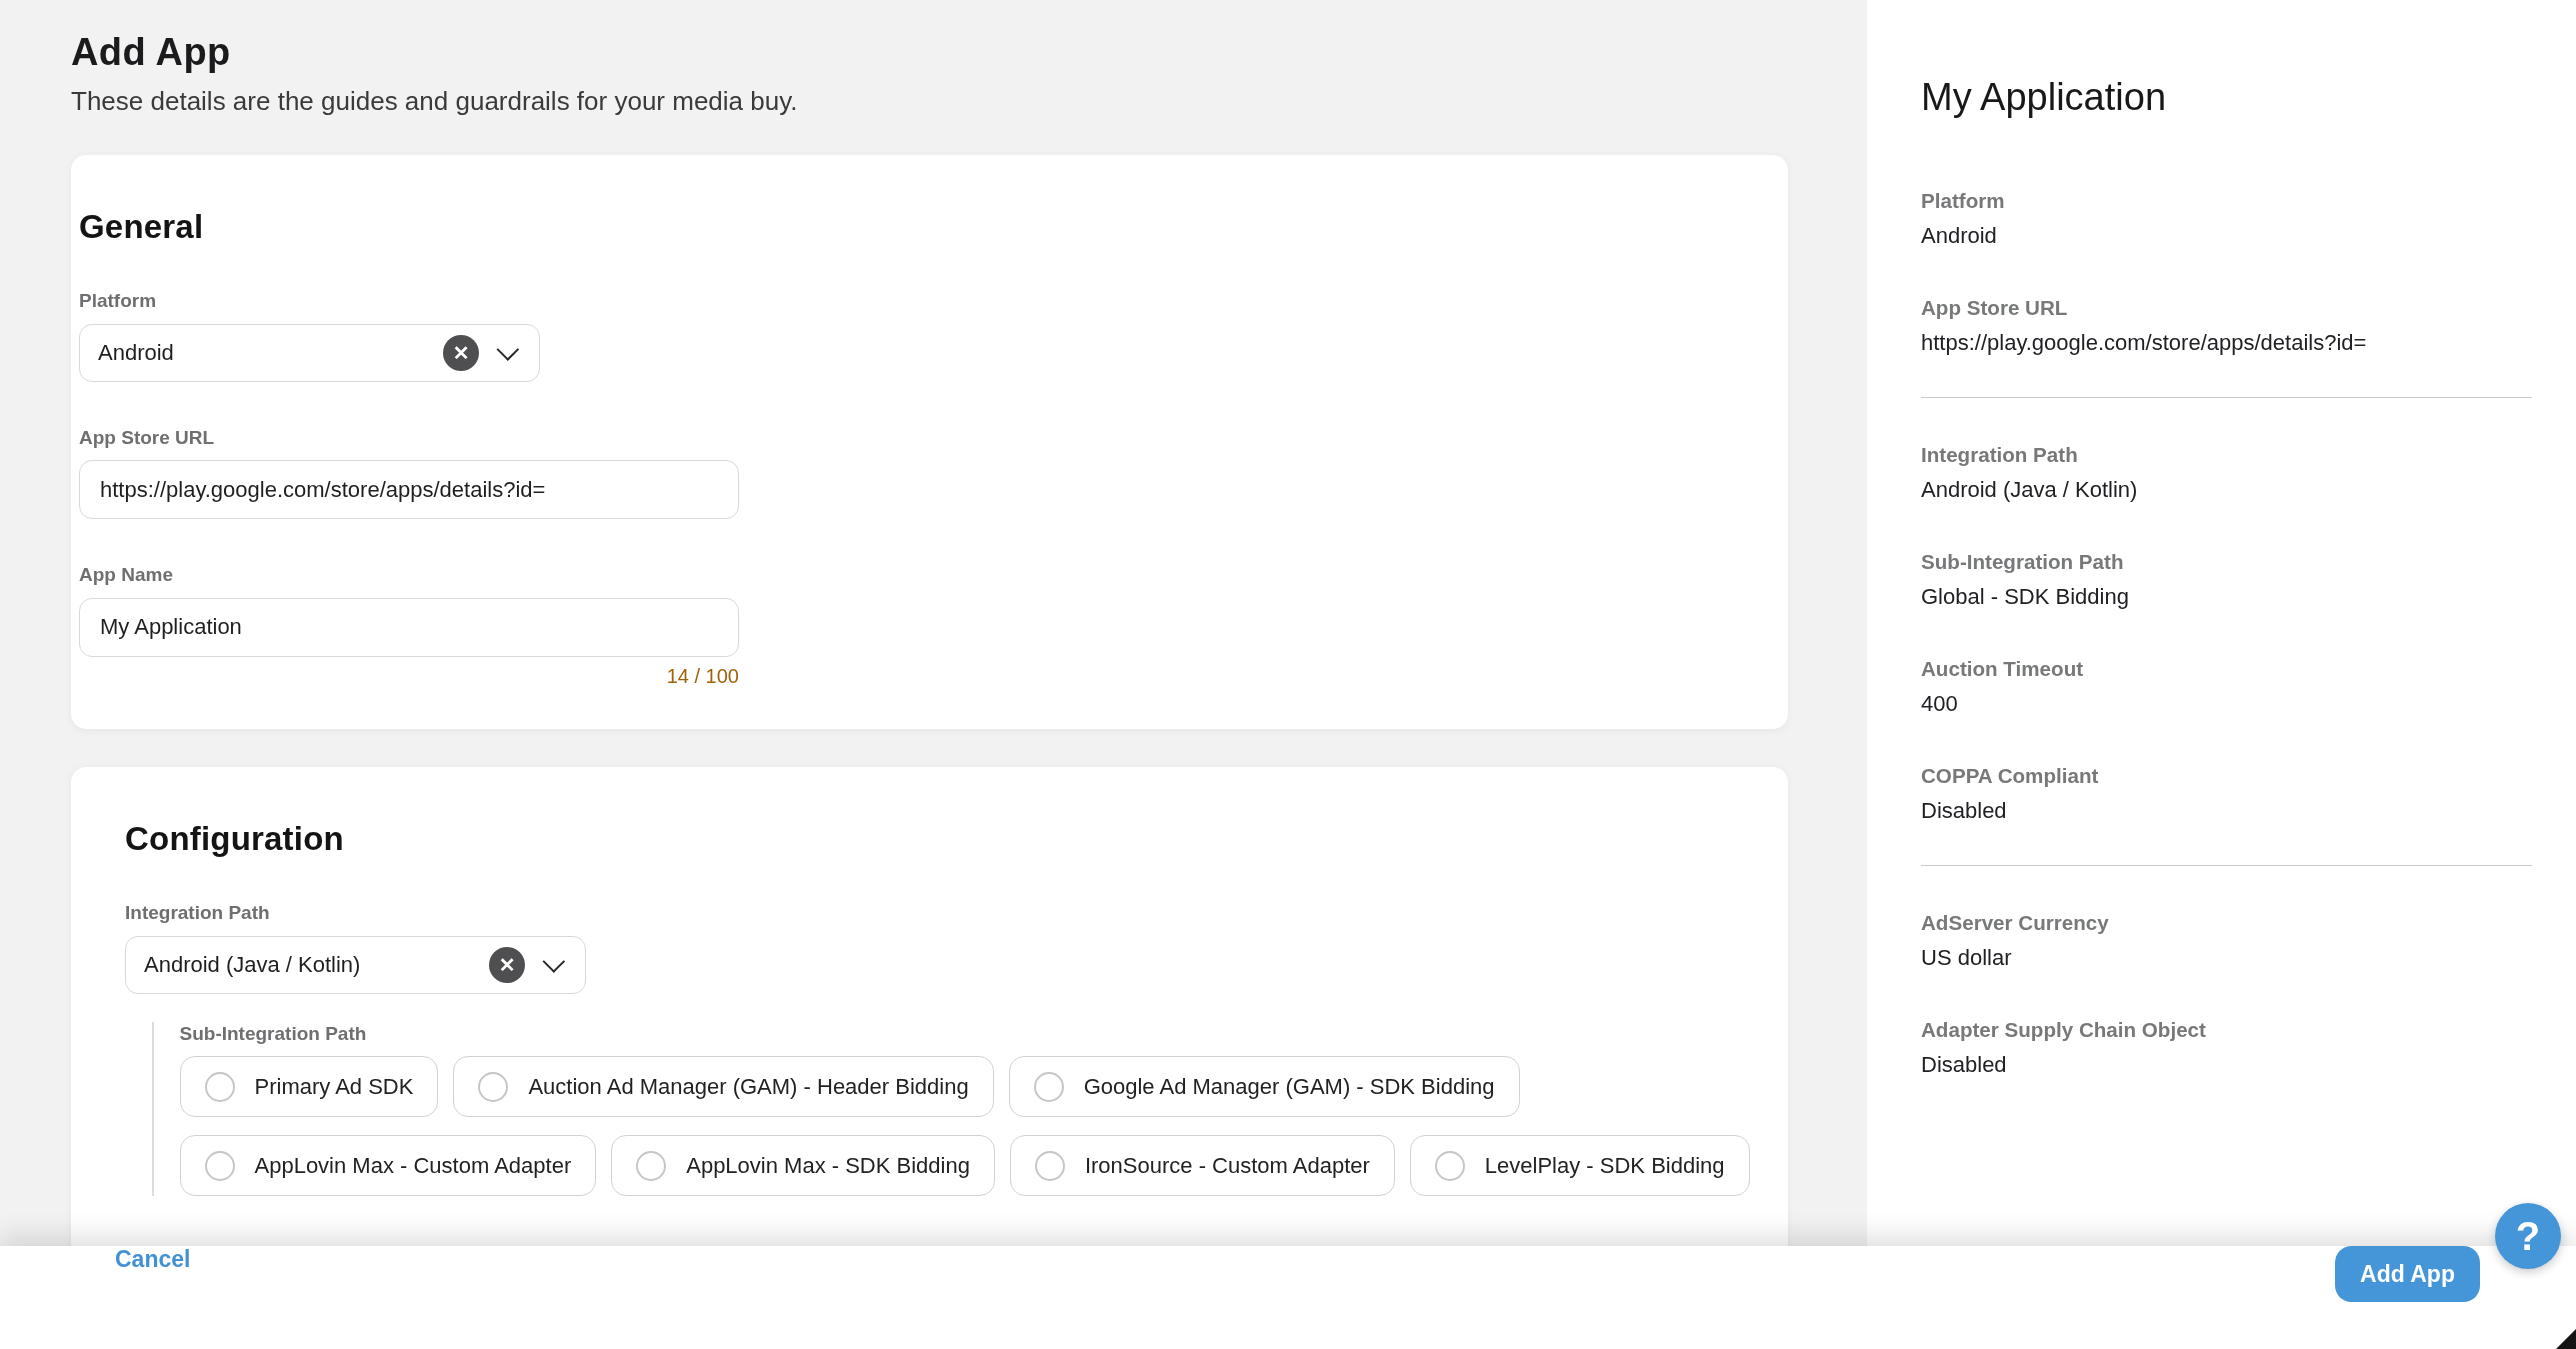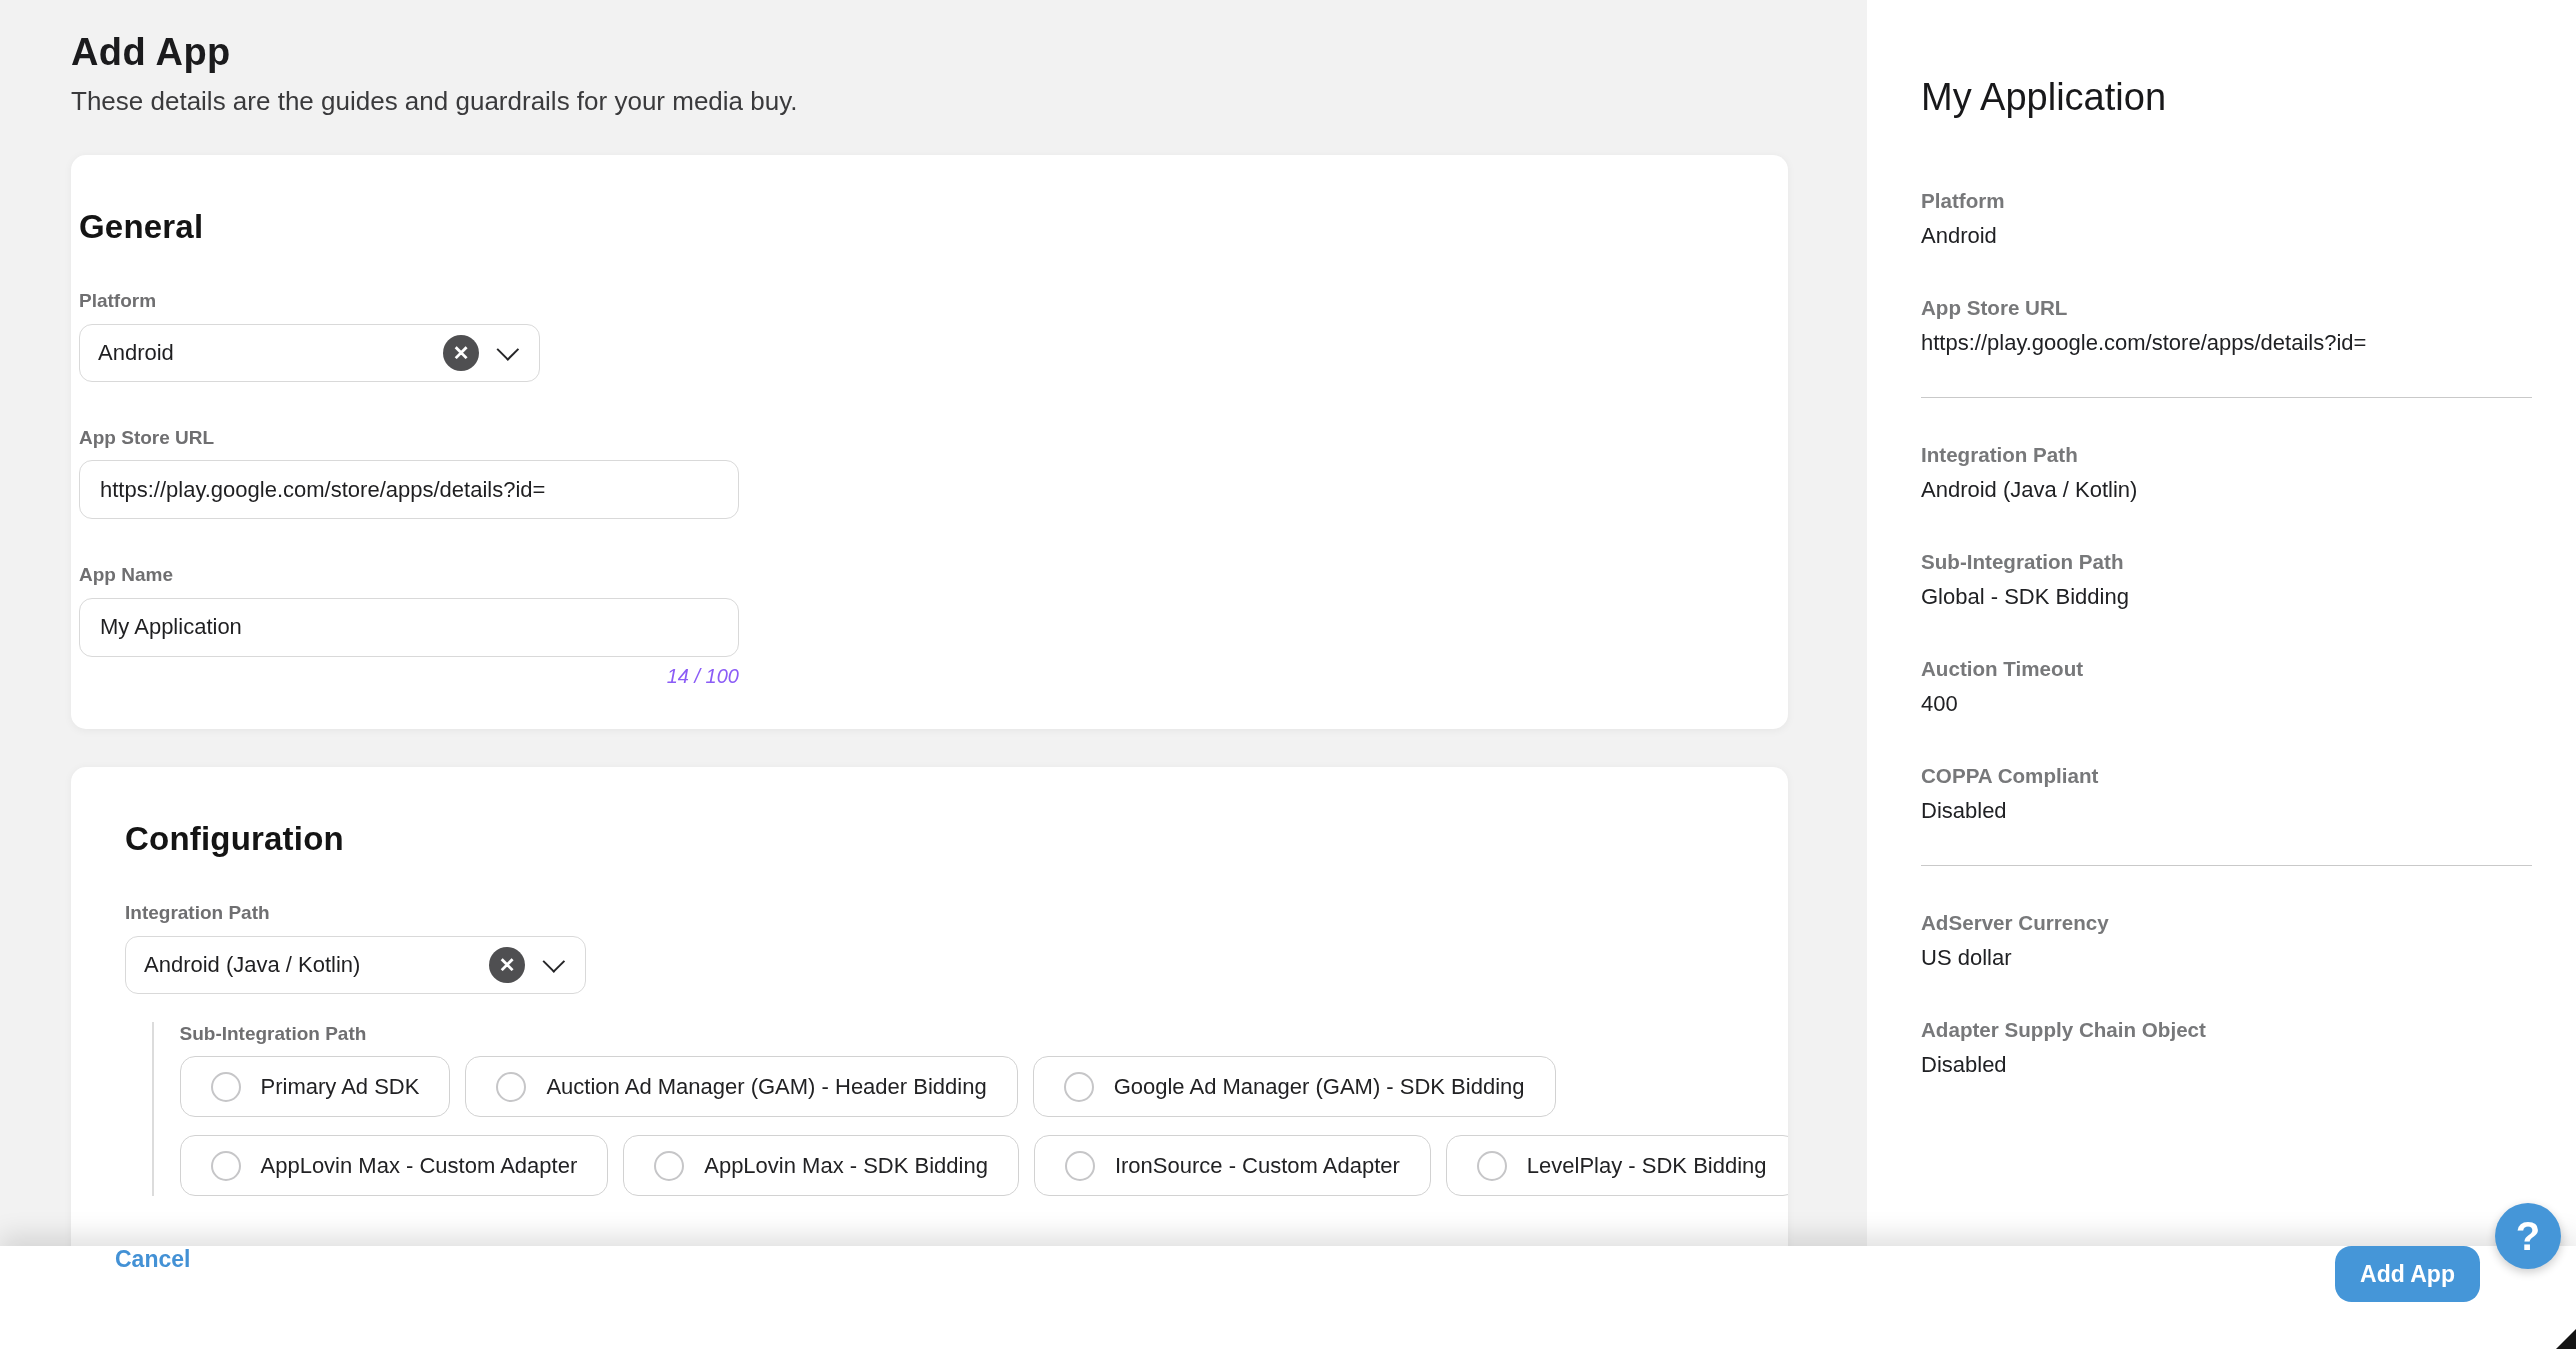--- a/index.html
+++ b/index.html
@@ -76,33 +76,33 @@
     width:660px; height:59px;
     border:1.6px solid #d9d9d9; border-radius:13px;
     background:#fff; outline:none;
     font-family:"Liberation Sans", sans-serif;
     font-size:22px; color:#1f1f21;
     padding:0 20px;
   }
   .char-counter {
     width:660px; margin-top:8.2px;
     text-align:right;
-    font-size:20px; color:#8b5cf6;font-style:italic;
+    font-size:20px; color:#a16207;
   }
 
   .subgroup {
     margin-top:28px; margin-left:27px;
     border-left:2.5px solid #dcdcdc;
     padding-left:25.5px;
   }
   .radio-row { display:flex; gap:15px; margin-top:0; margin-bottom:18px; }
   .radio-row:last-child { margin-bottom:16px; }
   .radio-box {
     display:inline-flex; align-items:center; gap:20px;
-    height:61px; padding:0 30px;
+    height:61px; padding:0 24px;
     border:1.6px solid #d2d2d2; border-radius:15px;
     background:#fff; cursor:pointer;
     font-size:22px; color:#222224; white-space:nowrap;
   }
   .radio-circle {
     width:30px; height:30px; border-radius:50%;
     border:2.5px solid #c6c6c8; background:#fff; flex:0 0 auto;
   }
 
   

